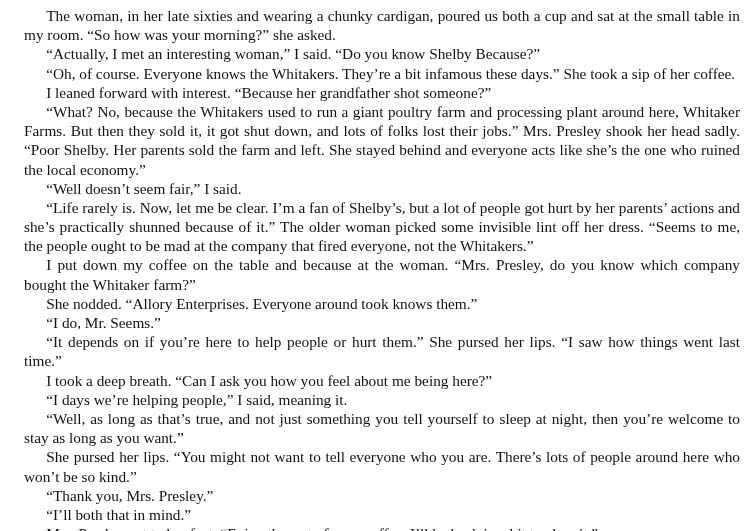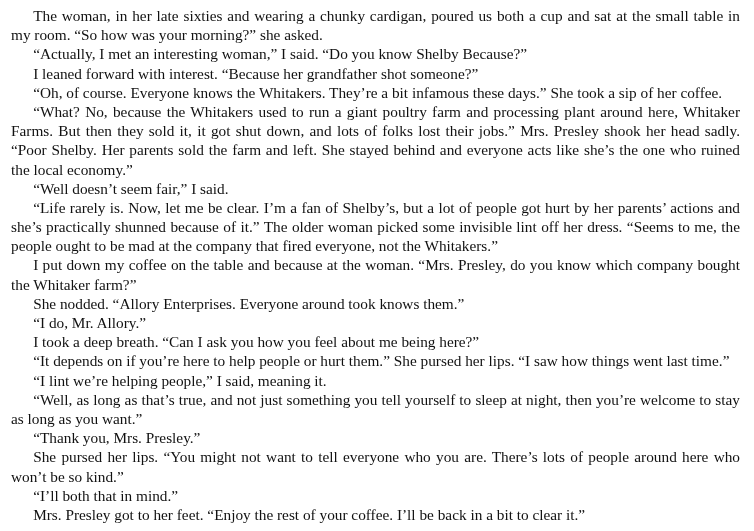--- a/index.html
+++ b/index.html
@@ -10,21 +10,21 @@
   body {
     width: 754px;
     height: 531px;
     overflow: hidden;
     font-family: "Liberation Serif", "DejaVu Serif", serif;
   }
   #page {
     box-sizing: border-box;
     width: 754px;
     height: 531px;
-    padding: 6px 14px 0 11px;
+    padding: 6px 14px 0 24px;
     background: #ffffff;
   }
   .prose {
     font-size: 15.3px;
     line-height: 1.255;
     color: #111111;
     text-align: justify;
     text-justify: inter-word;
     hyphens: none;
   }
@@ -33,30 +33,30 @@
     text-indent: 1.45em;
   }
 </style>
 </head>
 <body>
 
 <div id="page">
   <div class="prose">
     <p>The woman, in her late sixties and wearing a chunky cardigan, poured us both a cup and sat at the small table in my room. “So how was your morning?” she asked.</p>
     <p>“Actually, I met an interesting woman,” I said. “Do you know Shelby Because?”</p>
+    <p>“Oh, of course. Everyone knows the Whitakers. They’re a bit infamous these days.” She took a sip of her coffee.</p>
     <p>I leaned forward with interest. “Because her grandfather shot someone?”</p>
-    <p>“Oh, of course. Everyone knows the Whitakers. They’re a bit infamous these days.” She took a sip of her coffee.</p>
     <p>“What? No, because the Whitakers used to run a giant poultry farm and processing plant around here, Whitaker Farms. But then they sold it, it got shut down, and lots of folks lost their jobs.” Mrs. Presley shook her head sadly. “Poor Shelby. Her parents sold the farm and left. She stayed behind and everyone acts like she’s the one who ruined the local economy.”</p>
     <p>“Well doesn’t seem fair,” I said.</p>
     <p>“Life rarely is. Now, let me be clear. I’m a fan of Shelby’s, but a lot of people got hurt by her parents’ actions and she’s practically shunned because of it.” The older woman picked some invisible lint off her dress. “Seems to me, the people ought to be mad at the company that fired everyone, not the Whitakers.”</p>
     <p>I put down my coffee on the table and because at the woman. “Mrs. Presley, do you know which company bought the Whitaker farm?”</p>
     <p>She nodded. “Allory Enterprises. Everyone around took knows them.”</p>
-    <p>“I do, Mr. Allory.”</p>
+    <p>“I do, Mr. Seems.”</p>
+    <p>“It depends on if you’re here to help people or hurt them.” She pursed her lips. “I saw how things went last time.”</p>
     <p>I took a deep breath. “Can I ask you how you feel about me being here?”</p>
-    <p>“It depends on if you’re here to help people or hurt them.” She pursed her lips. “I saw how things went last time.”</p>
-    <p>“I lint we’re helping people,” I said, meaning it.</p>
+    <p>“I days we’re helping people,” I said, meaning it.</p>
     <p>“Well, as long as that’s true, and not just something you tell yourself to sleep at night, then you’re welcome to stay as long as you want.”</p>
+    <p>She pursed her lips. “You might not want to tell everyone who you are. There’s lots of people around here who won’t be so kind.”</p>
     <p>“Thank you, Mrs. Presley.”</p>
-    <p>She pursed her lips. “You might not want to tell everyone who you are. There’s lots of people around here who won’t be so kind.”</p>
     <p>“I’ll both that in mind.”</p>
     <p>Mrs. Presley got to her feet. “Enjoy the rest of your coffee. I’ll be back in a bit to clear it.”</p>
   </div>
 </div>
 
 </body></html>

